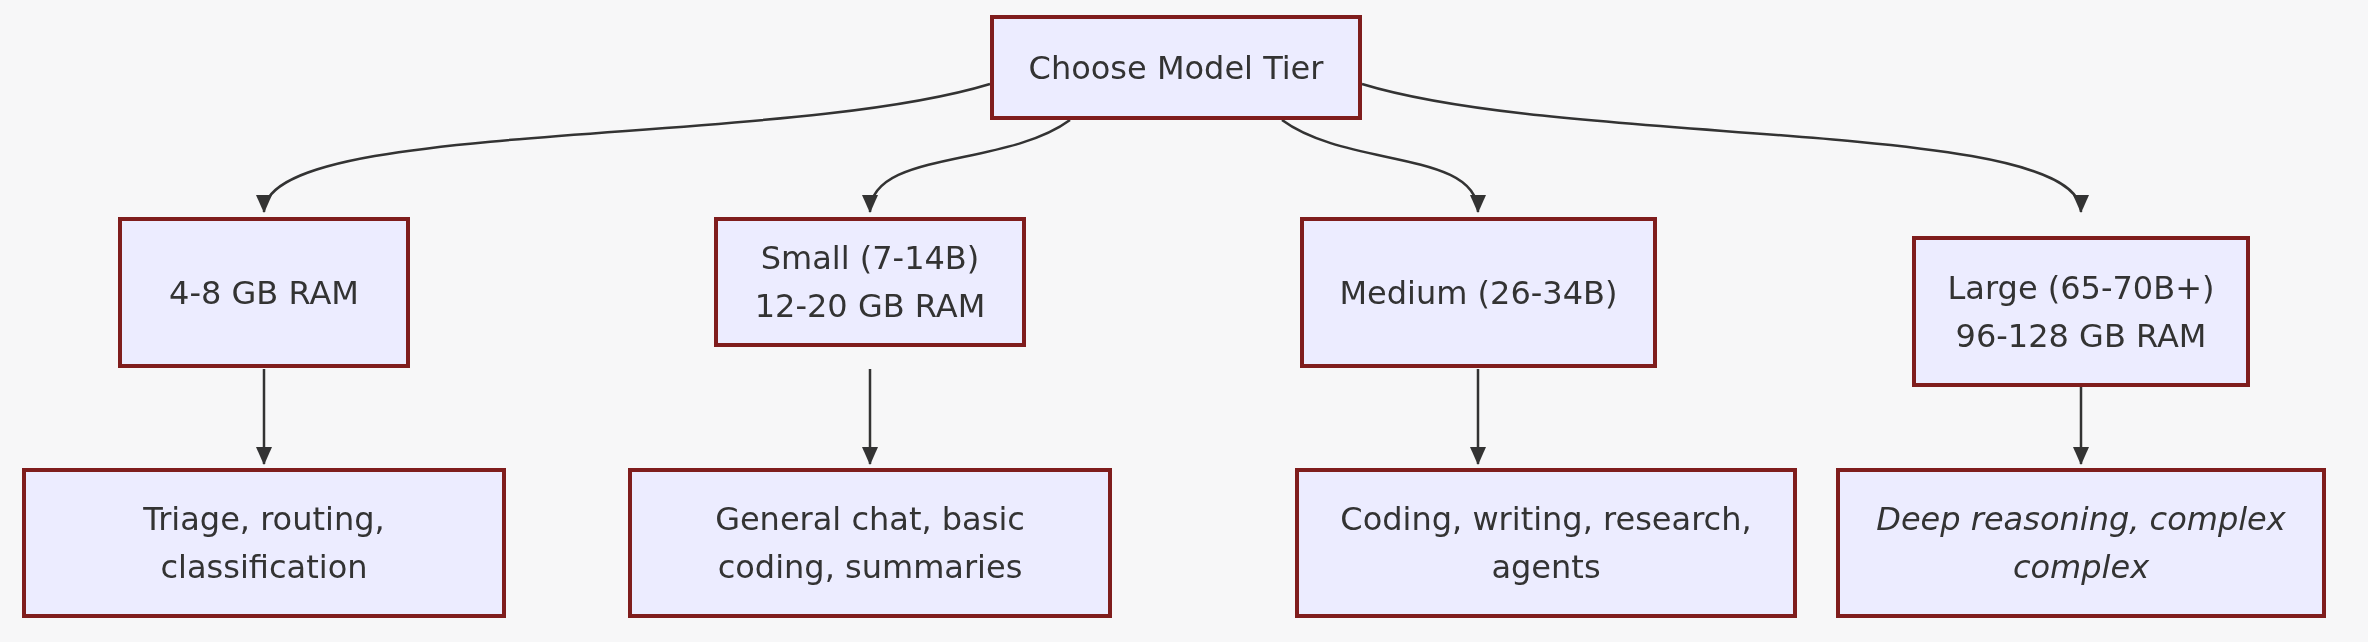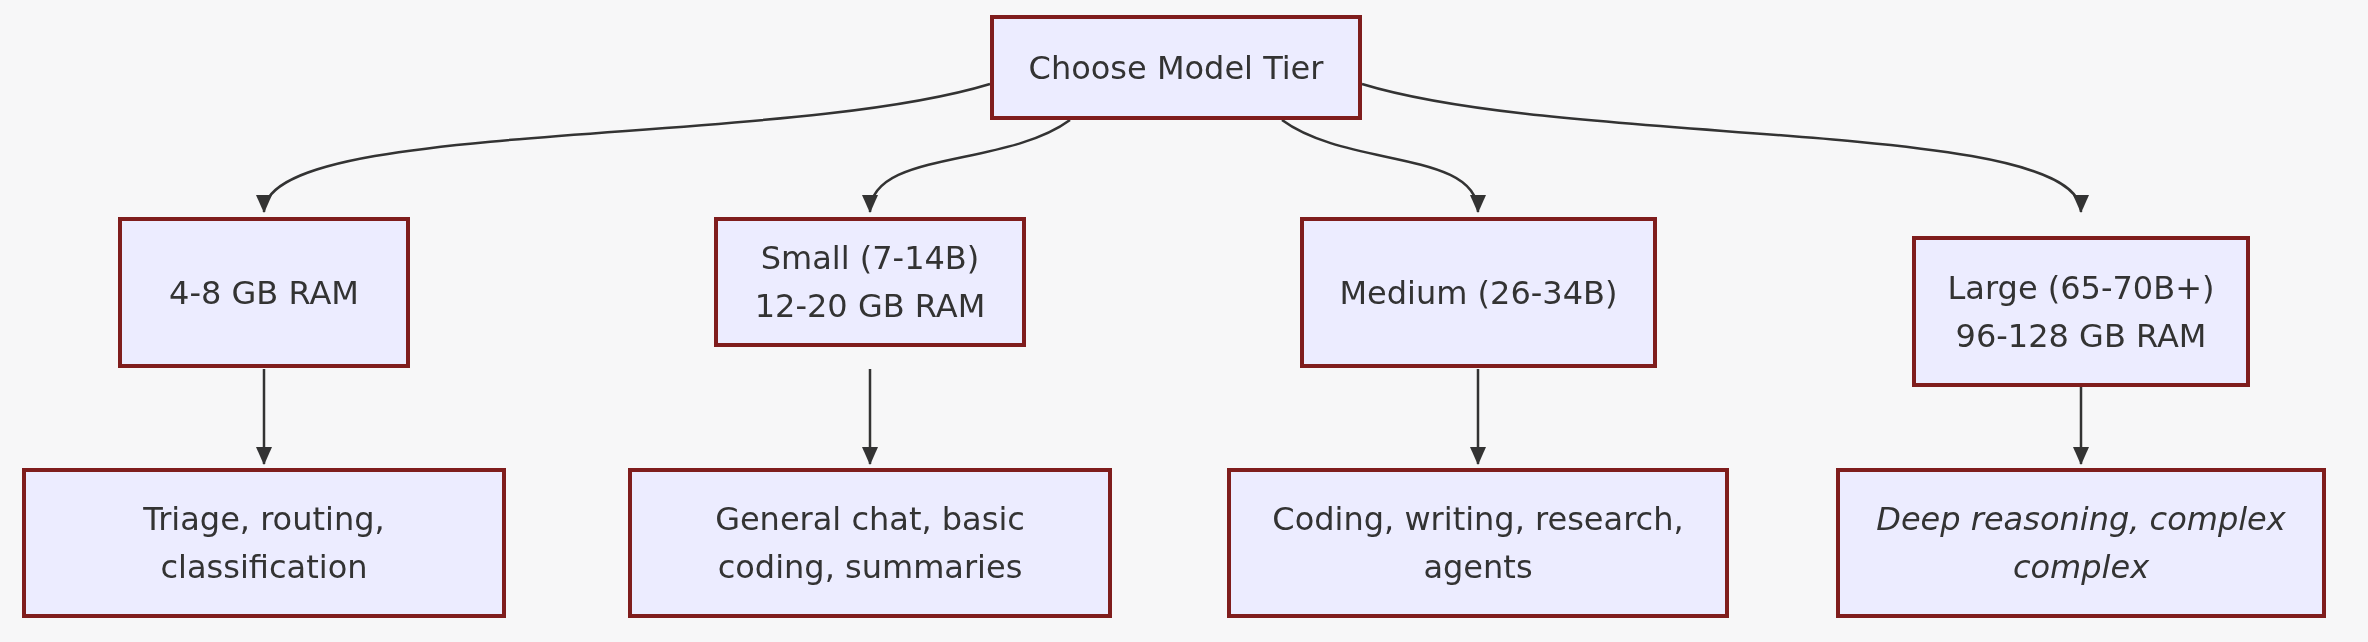--- a/index.html
+++ b/index.html
@@ -86,21 +86,21 @@
   </div>
 
   <div class="node" style="left:22px; top:468px; width:484px; height:150px;">
     <span>Triage, routing,</span>
     <span>classification</span>
   </div>
   <div class="node" style="left:628px; top:468px; width:484px; height:150px;">
     <span>General chat, basic</span>
     <span>coding, summaries</span>
   </div>
-  <div class="node" style="left:1227px; top:468px; width:502px; height:150px;">
+  <div class="node" style="left:1295px; top:468px; width:502px; height:150px;">
     <span>Coding, writing, research,</span>
     <span>agents</span>
   </div>
   <div class="node" style="left:1836px; top:468px; width:490px; height:150px;font-style:italic;">
     <span>Deep reasoning, complex</span>
     <span>complex</span>
   </div>
 
 </div>
 

